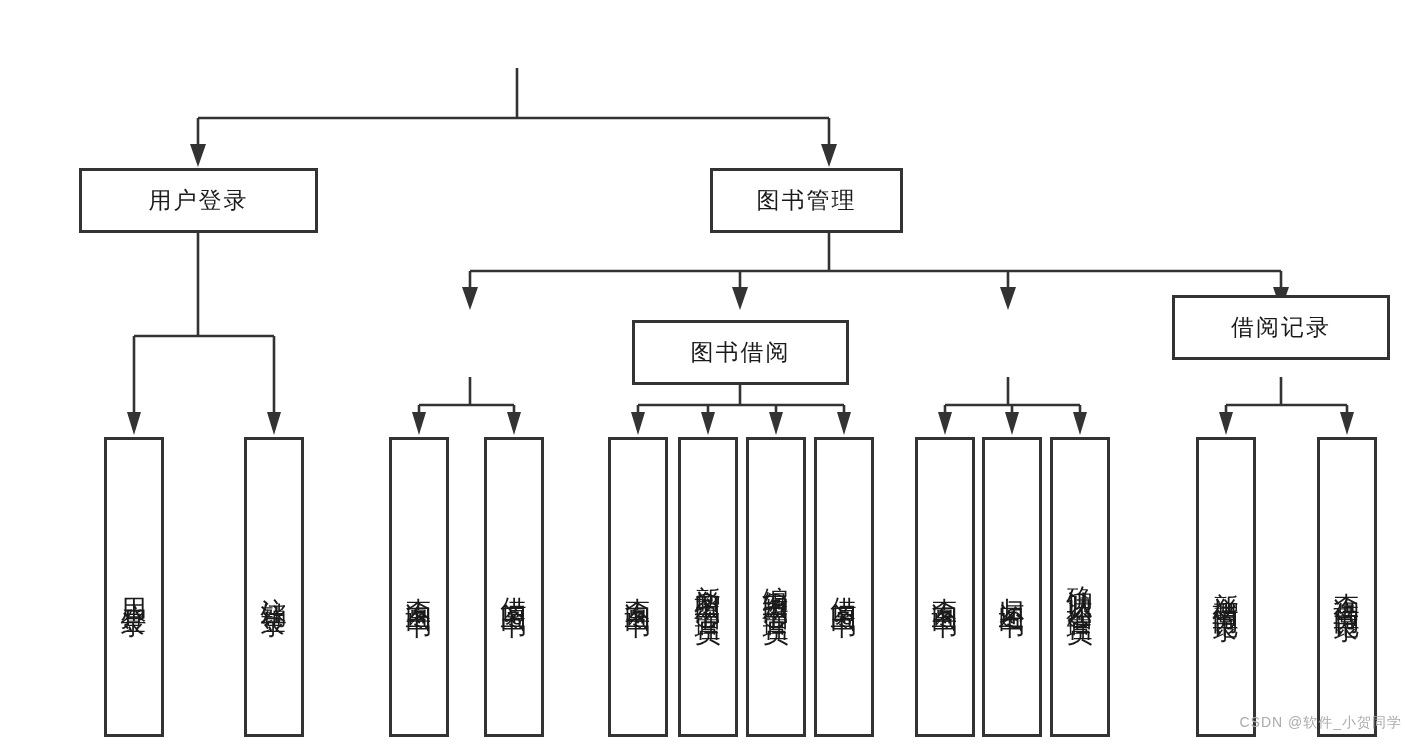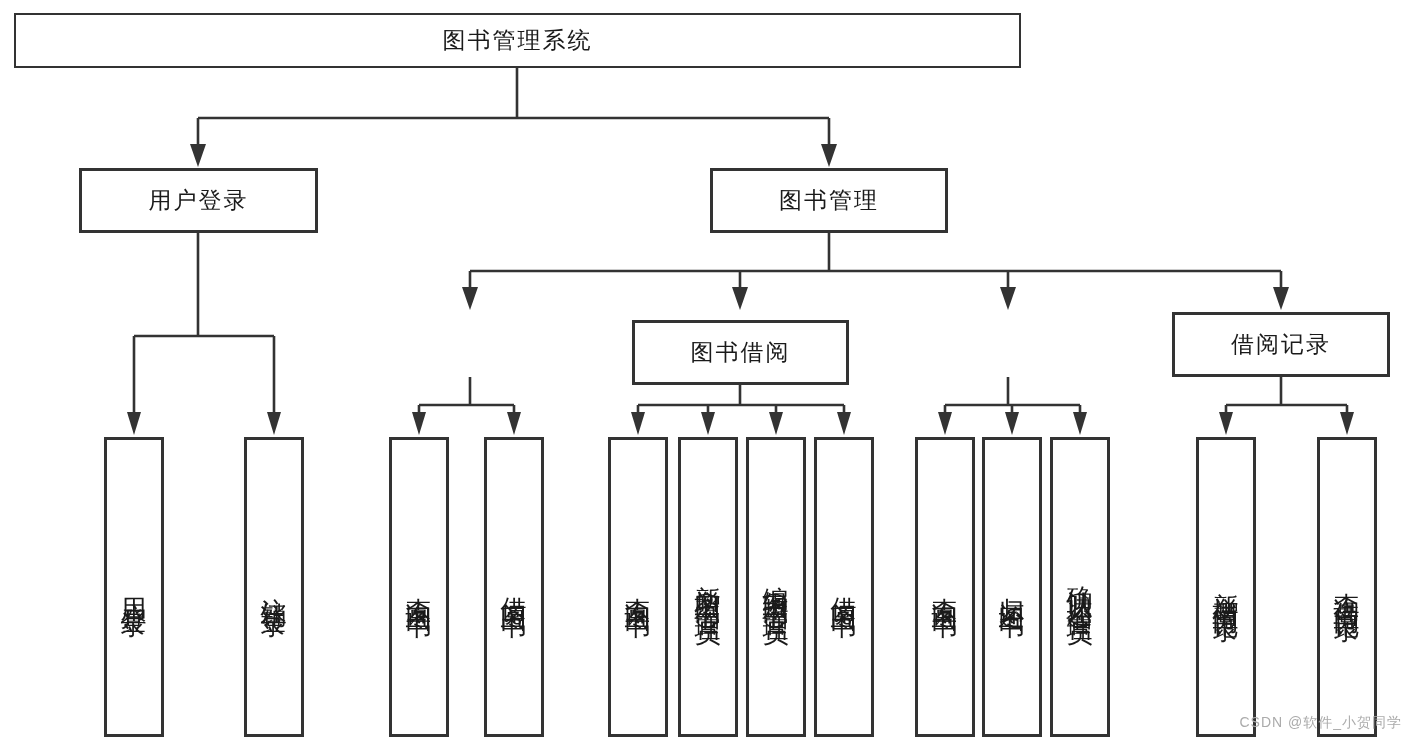--- a/index.html
+++ b/index.html
@@ -75,35 +75,32 @@
       <polygon points="1005,412 1019,412 1012,435"></polygon>
       <polygon points="1073,412 1087,412 1080,435"></polygon>
     </g>
     <g>
       <path d="M1281,377 V405 M1226,405 H1347 M1226,405 V414 M1347,405 V414"></path>
       <polygon points="1219,412 1233,412 1226,435"></polygon>
       <polygon points="1340,412 1354,412 1347,435"></polygon>
     </g>
   </svg>
 
-  <div class="node root" style="left:14px;top:13px;width:1007px;height:55px">
-    <span>图书管理系统</span>
-  </div>
 
   <div class="node" style="left:79px;top:168px;width:239px;height:65px">
     <span>用户登录</span>
   </div>
-  <div class="node" style="left:710px;top:168px;width:238px;height:65px">
+  <div class="node" style="left:710px;top:168px;width:193px;height:65px">
     <span>图书管理</span>
   </div>
 
   <div class="node" style="left:632px;top:320px;width:217px;height:65px">
     <span>图书借阅</span>
   </div>
-  <div class="node" style="left:1172px;top:312px;width:218px;height:65px">
+  <div class="node" style="left:1172px;top:295px;width:218px;height:65px">
     <span>借阅记录</span>
   </div>
 
   <div class="leaf" style="left:104px">
     <span>用户登录</span>
   </div>
   <div class="leaf" style="left:244px">
     <span>注销登录</span>
   </div>
   <div class="leaf" style="left:389px">

